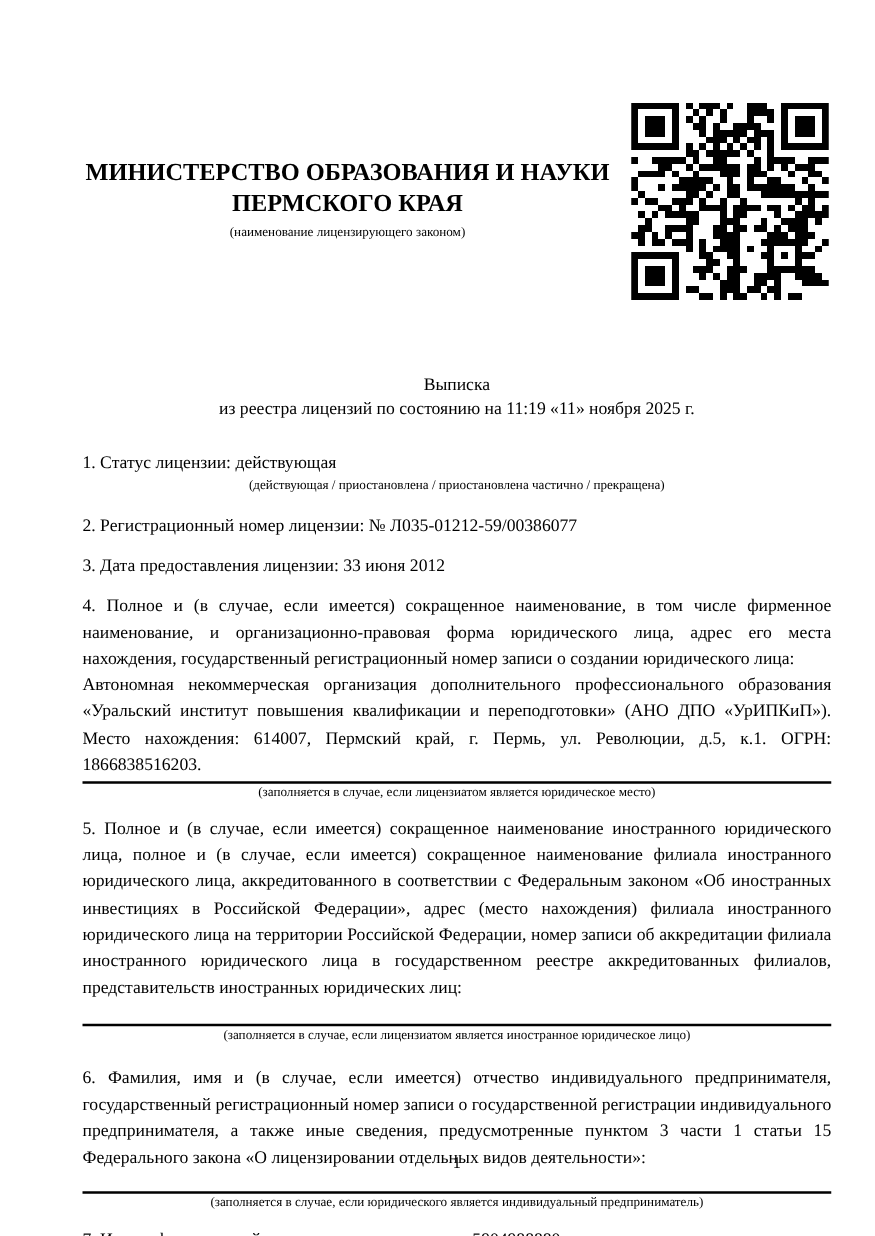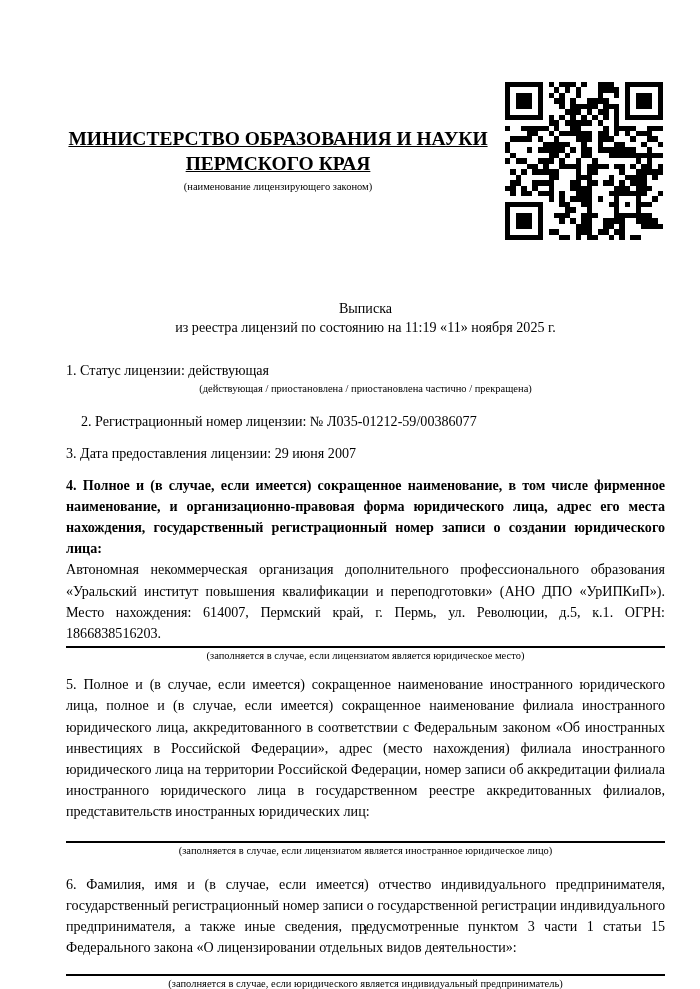--- a/index.html
+++ b/index.html
@@ -27,21 +27,20 @@
     left: 66px;
     top: 126px;
     width: 424px;
     text-align: center;
   }
   .ministry-name {
     font-weight: bold;
     font-size: 19.5px;
     line-height: 25px;
     white-space: nowrap;
-    text-decoration: underline;
   }
   .small-caption {
     font-size: 10.5px;
     line-height: 15px;
     text-align: center;
   }
   .ministry .small-caption { margin-top: 3px; }
 
   .doc-title {
     position: absolute;
@@ -62,23 +61,23 @@
     font-size: 14.1px;
     line-height: 21.2px;
   }
   .para { text-align: justify; }
   .plain { text-align: left; }
   .rule {
     border-top: 2px solid #000000;
     height: 0;
     margin-top: 2px;
   }
-  .mt-s2 { margin-top: 15px; margin-left: 15px; }
+  .mt-s2 { margin-top: 15px; }
   .mt-s3 { margin-top: 11px; }
-  .mt-s4 { margin-top: 10px; font-weight: bold; }
+  .mt-s4 { margin-top: 10px; }
   .mt-s5 { margin-top: 11px; }
   .mt-rule-blank5 { margin-top: 18px; }
   .mt-s6 { margin-top: 16px; }
   .mt-rule-blank6 { margin-top: 16px; }
   .mt-s7 { margin-top: 12px; }
 
   .page-number {
     position: absolute;
     left: 66px;
     top: 922px;
@@ -544,21 +543,21 @@
     <div>из реестра лицензий по состоянию на 11:19 «11» ноября 2025 г.</div>
   </div>
 
   <div class="doc-body">
 
     <div class="plain">1. Статус лицензии: действующая</div>
     <div class="small-caption">(действующая / приостановлена / приостановлена частично / прекращена)</div>
 
     <div class="plain mt-s2">2. Регистрационный номер лицензии: № Л035-01212-59/00386077</div>
 
-    <div class="plain mt-s3">3. Дата предоставления лицензии: 29 июня 2007</div>
+    <div class="plain mt-s3">3. Дата предоставления лицензии: 33 июня 2012</div>
 
     <div class="para mt-s4">4. Полное и (в случае, если имеется) сокращенное наименование, в том числе фирменное наименование, и организационно-правовая форма юридического лица, адрес его места нахождения, государственный регистрационный номер записи о создании юридического лица:</div>
     <div class="para">Автономная некоммерческая организация дополнительного профессионального образования «Уральский институт повышения квалификации и переподготовки» (АНО ДПО «УрИПКиП»). Место нахождения: 614007, Пермский край, г. Пермь, ул. Революции, д.5, к.1. ОГРН: 1866838516203.</div>
     <div class="rule"></div>
     <div class="small-caption">(заполняется в случае, если лицензиатом является юридическое место)</div>
 
     <div class="para mt-s5">5. Полное и (в случае, если имеется) сокращенное наименование иностранного юридического лица, полное и (в случае, если имеется) сокращенное наименование филиала иностранного юридического лица, аккредитованного в соответствии с Федеральным законом «Об иностранных инвестициях в Российской Федерации», адрес (место нахождения) филиала иностранного юридического лица на территории Российской Федерации, номер записи об аккредитации филиала иностранного юридического лица в государственном реестре аккредитованных филиалов, представительств иностранных юридических лиц:</div>
     <div class="rule mt-rule-blank5"></div>
     <div class="small-caption">(заполняется в случае, если лицензиатом является иностранное юридическое лицо)</div>
 

